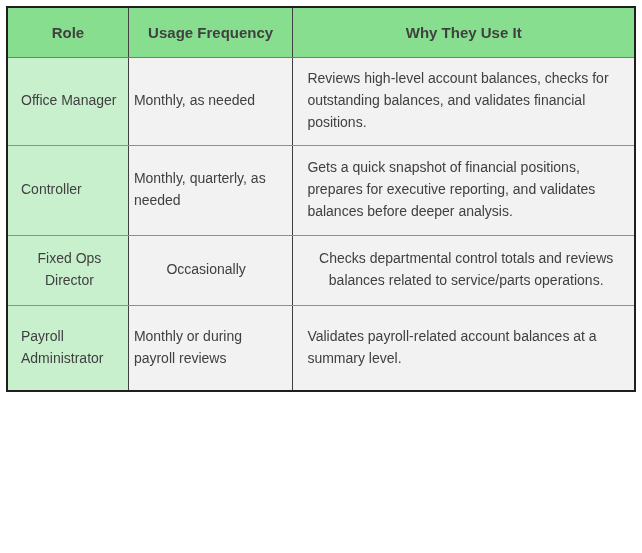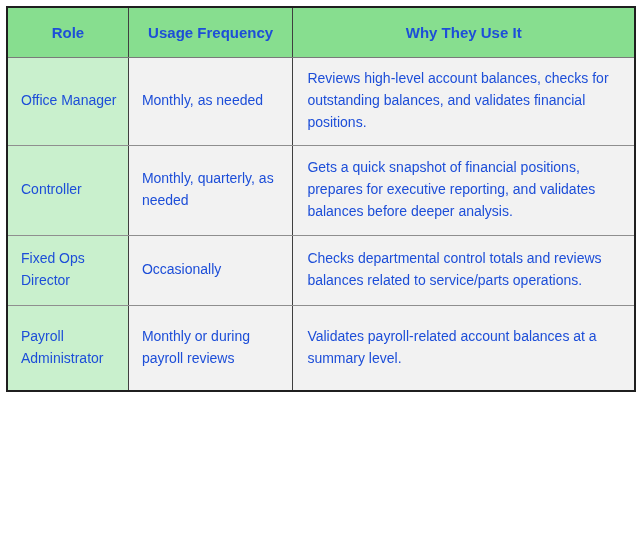--- a/index.html
+++ b/index.html
@@ -22,21 +22,21 @@
     table-layout: fixed;
     border: 2px solid #1f1f1f;
   }
   col.col-role { width: 121px; }
   col.col-freq { width: 164px; }
   col.col-why  { width: 341px; }
 
   th, td {
     box-sizing: border-box;
     vertical-align: middle;
-    color: #1d4ed8;
+    color: #404040;
     border-left: 1px solid #3f3f3f;
     border-right: 1px solid #3f3f3f;
     border-top: 1px solid #8f8f8f;
     border-bottom: 1px solid #8f8f8f;
   }
   thead th {
     background: #87de8f;
     font-size: 15px;
     font-weight: bold;
     text-align: center;
@@ -48,28 +48,28 @@
     font-size: 14px;
     line-height: 1.55;
     padding: 10px 12px;
   }
   tbody td.role-cell {
     background: #c9f0cd;
     font-weight: normal;
     padding-left: 13px;
     padding-right: 10px;
   }
-  tbody td.freq-cell { padding-left: 13px; padding-right: 14px; }
+  tbody td.freq-cell { padding-left: 5px; padding-right: 14px; }
   tbody td.why-cell  { padding-left: 14px; padding-right: 9px; }
 
   tr.h-88 { height: 88px; }
   tr.h-90 { height: 90px; }
   tr.h-87 { height: 87px; }
   tr.h-68 { height: 68px; }
-  tr.h-70 { height: 70px; }
+  tr.h-70 { height: 70px; text-align: center; }
   tr.h-86 { height: 86px; }
 </style>
 </head>
 <body>
 
 <div class="page">
   <table class="role-table">
     <colgroup>
       <col class="col-role">
       <col class="col-freq">

